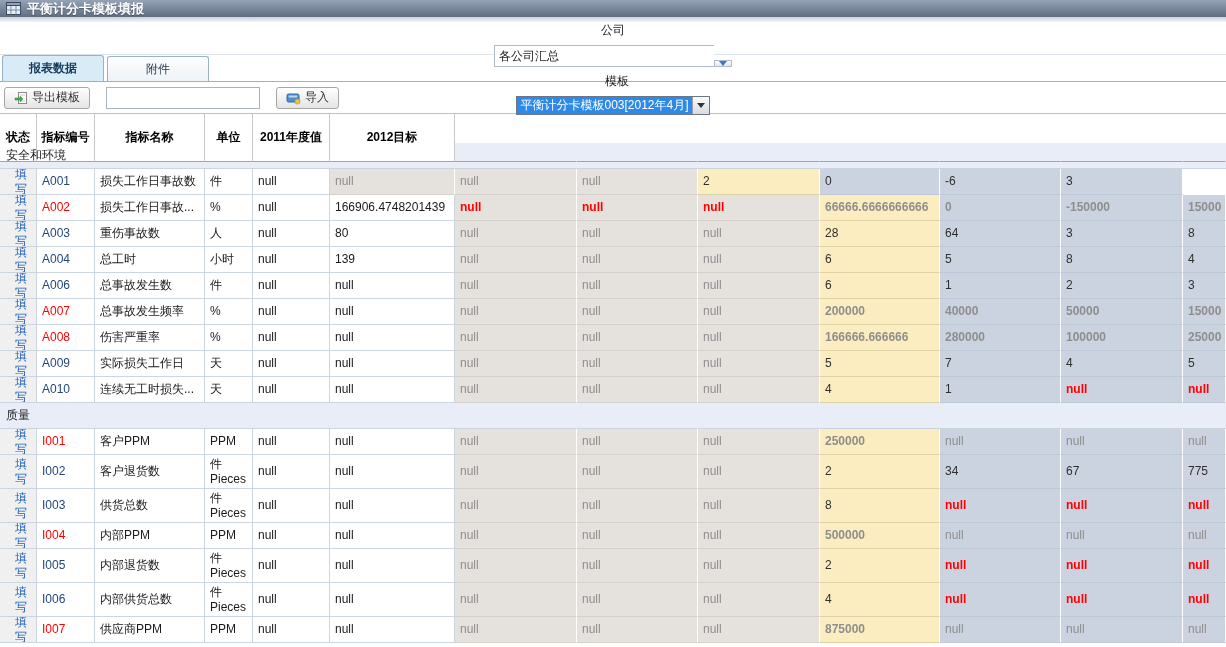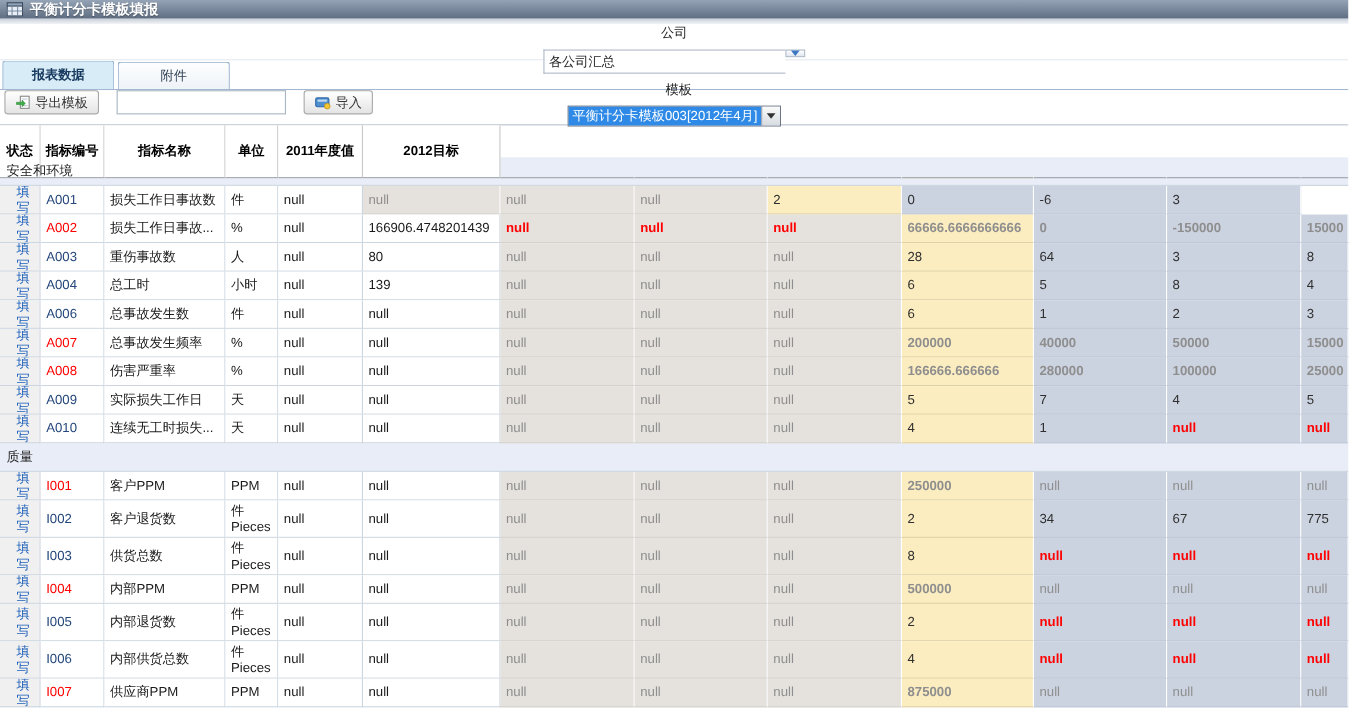--- a/index.html
+++ b/index.html
@@ -9,41 +9,41 @@
 
   
   .titlebar { height:17px; background:linear-gradient(var(--titlebar_from,#94a3b5), var(--titlebar_to,#5e6d81));
               display:flex; align-items:center; gap:6px; padding:0 6px; }
   .titlebar .ttl { color:#fff; font-weight:bold; font-size:13px; text-shadow:0 1px 1px rgba(0,0,0,.3); }
   .titlebar-shadow { height:5px; background:linear-gradient(#c9d0da,#f3f5f8); }
 
   
   .toolbar { height:33px; display:flex; align-items:center; gap:6px; padding:0 8px; border-bottom:1px solid #dde3ea; background:#fff;flex-direction:column; }
   .lbl { color:#222; }
-  .combo { display:flex; align-items:flex-start; height:22px; }
+  .combo { display:flex; align-items:flex-end; height:22px; }
   .combo input { width:220px; height:22px; border:1px solid #b0bac8; border-right:none; padding:0 4px;
                  font-family:"Liberation Sans",sans-serif; font-size:12px; color:#222; outline:none; }
   .trigger { width:18px; border:1px solid #b0bac8; background:linear-gradient(#ffffff,#dfe6f0);
              display:flex; align-items:center; justify-content:center; cursor:pointer; }
   .chev { width:0; height:0; border-left:4px solid transparent; border-right:4px solid transparent; border-top:5px solid #3b77c2; }
   .sel { display:flex; align-items:stretch; height:22px; border:1px solid #6b7687; background:#fff; }
   .sel-text { background:var(--highlight_blue,#2E8AE6); color:#fff; display:flex; align-items:center; padding:0 3px; }
   .sel-btn { width:17px; background:linear-gradient(#fafafa,#d7dce2); border-left:1px solid #98a0ac;
              display:flex; align-items:center; justify-content:center; cursor:pointer; }
   .chev-dark { width:0; height:0; border-left:4px solid transparent; border-right:4px solid transparent; border-top:5px solid #333; }
 
   
   .tabstrip { height:27px; display:flex; align-items:flex-end; padding-left:2px; border-bottom:1px solid #98b1ce; background:#fff; }
   .tab { width:102px; height:25px; line-height:24px; text-align:center; border:1px solid #98b1ce; border-bottom:none;
          border-radius:3px 3px 0 0; margin-right:3px; cursor:pointer;
          background:linear-gradient(#fdfefe,#eef3f8); color:#2c3e50;margin-top:45px; }
   .tab.active { background:var(--active_tab_bg,#d8ecf7); color:#173a5e; font-weight:bold; height:26px; line-height:25px; }
 
   
-  .actionbar { height:31px; display:flex; align-items:flex-start; gap:16px; padding:0 4px; background:#fff; }
+  .actionbar { height:31px; display:flex; align-items:center; gap:16px; padding:0 4px; background:#fff; }
   .btn { display:inline-flex; align-items:center; gap:4px; height:22px; padding:0 9px; border:1px solid #a6a6a6;
          border-radius:3px; background:linear-gradient(#ffffff,#e4e4e4); color:#333; cursor:pointer; font-size:12px; }
   .file-input { width:154px; height:22px; border:1px solid #a9b4c2; padding:0 4px; font-size:12px;
                 font-family:"Liberation Sans",sans-serif; outline:none; }
 
   
   .grid { --cols:37px 58px 110px 48px 77px 125px 122px 121px 122px 120px 121px 122px 43px; border-top:1px solid #b8c0ca; }
   .grid-header { display:grid; grid-template-columns:var(--cols); height:29px; }
   .hcell { display:flex; align-items:center; justify-content:center; font-weight:bold; color:#000;
            background:#fff; border-right:1px solid #c8c8c8; border-bottom:1px solid #9fa7b0; overflow:hidden; }

